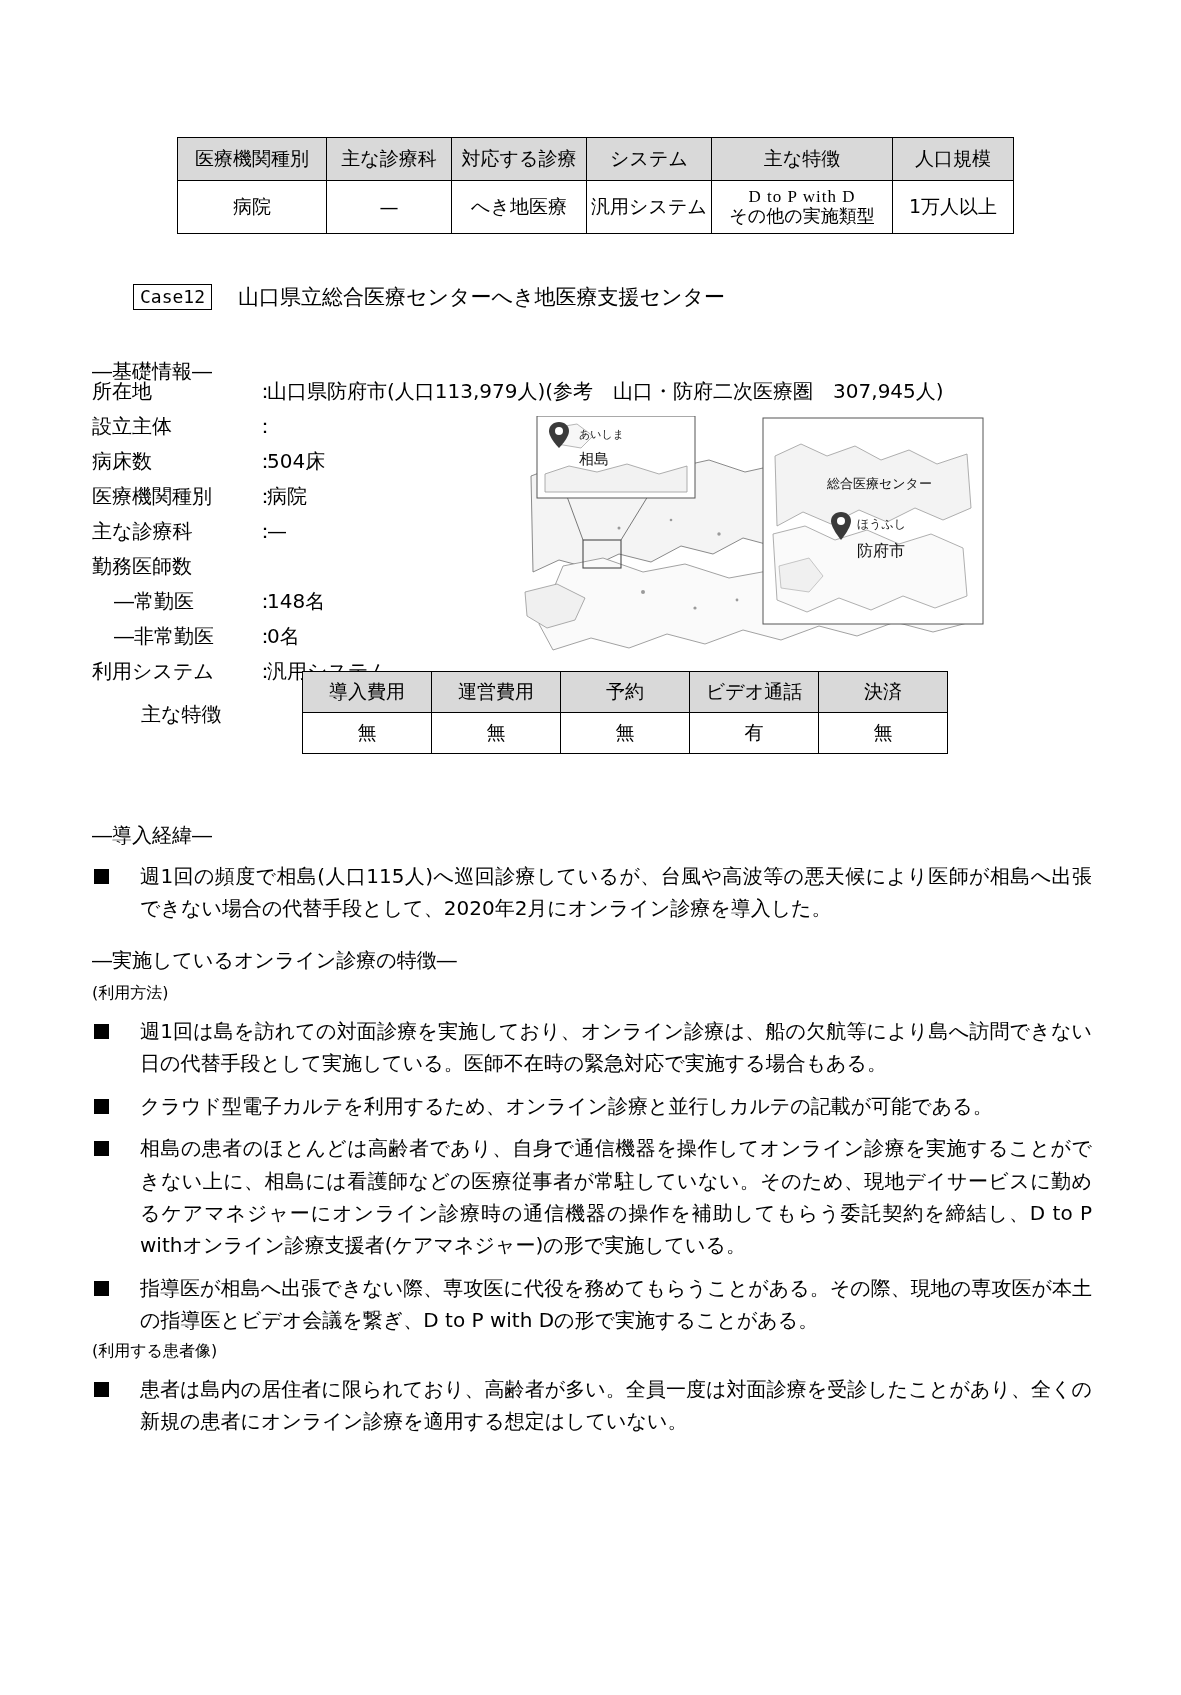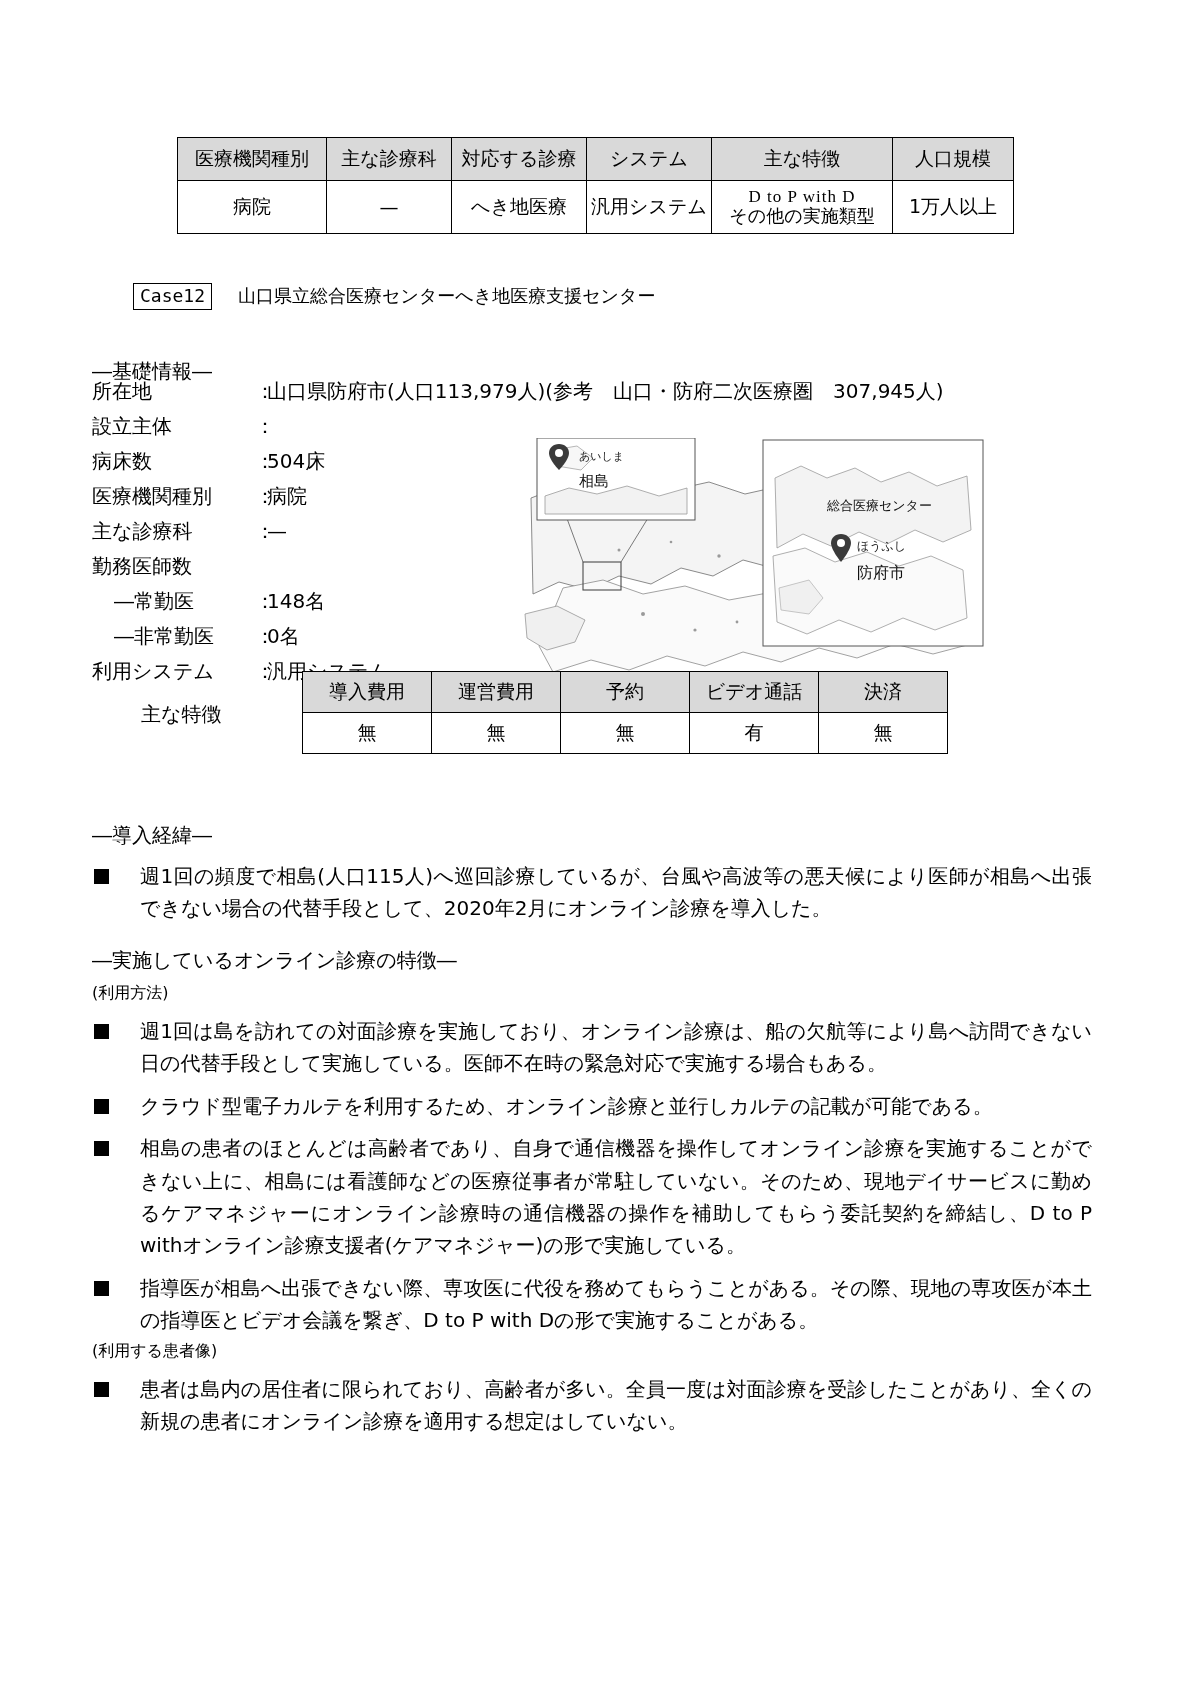--- a/index.html
+++ b/index.html
@@ -74,21 +74,21 @@
     margin-left: 38px;
   }
   .case-box {
     border: 1px solid #000;
     padding: 2px 6px 3px 6px;
     font-family: "DejaVu Sans Mono", "Liberation Mono", monospace;
     font-size: 18px;
     line-height: 1.1;
   }
   .case-title {
-    font-size: 18px;
+    font-size: 21px;
     letter-spacing: 0px;
   }
 
   
   .sec-head {
     position: absolute;
     font-size: 20px;
   }
   #basic-head { left: 92px; top: 358px; }
 
@@ -110,21 +110,21 @@
     flex: 0 0 163px;
   }
   .info-label.indent { padding-left: 22px; width: 141px; flex: 0 0 141px; }
   .info-colon { width: 12px; flex: 0 0 12px; }
   .info-value { flex: 1 1 auto; }
 
   
   .map-area {
     position: absolute;
     left: 523px;
-    top: 438px;
+    top: 416px;
     width: 462px;
     height: 245px;
     background: #737373;
     overflow: hidden;
   }
   .map-svg { display:block; }
 
   
   .feat-label {
     position: absolute;

